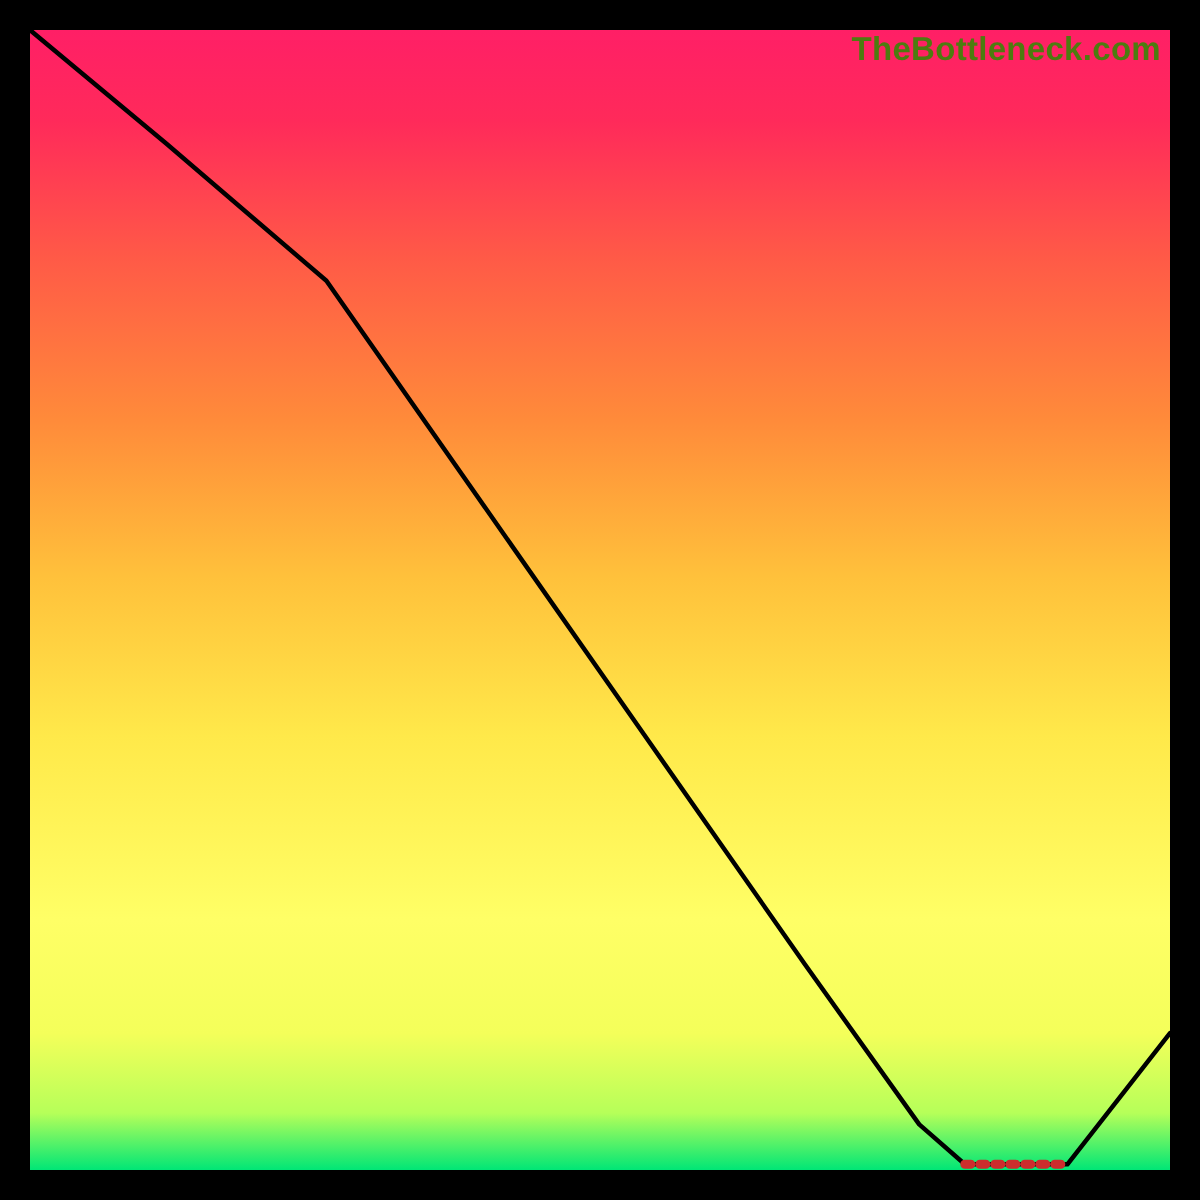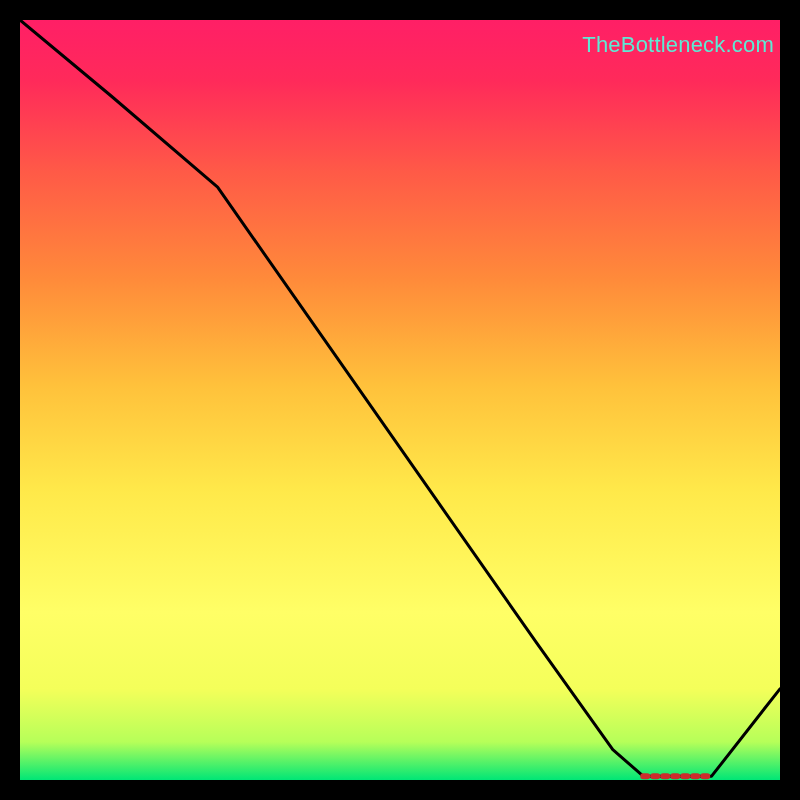--- a/index.html
+++ b/index.html
@@ -42,25 +42,25 @@
   }
   svg.overlay {
     position: absolute;
     left: 0;
     top: 0;
     width: 760px;
     height: 760px;
   }
   .watermark {
     position: absolute;
-    top: 12px;
+    top: 0px;
     right: 6px;
-    color: #5eead4;
+    color: #4d7c0f;
     font-size: 22px;
-    font-weight: 400;
+    font-weight: 700;
     letter-spacing: 0.2px;
     user-select: none;
   }
 </style>
 </head>
 <body>
 
 <div class="frame">
   <div class="plot"></div>
 

